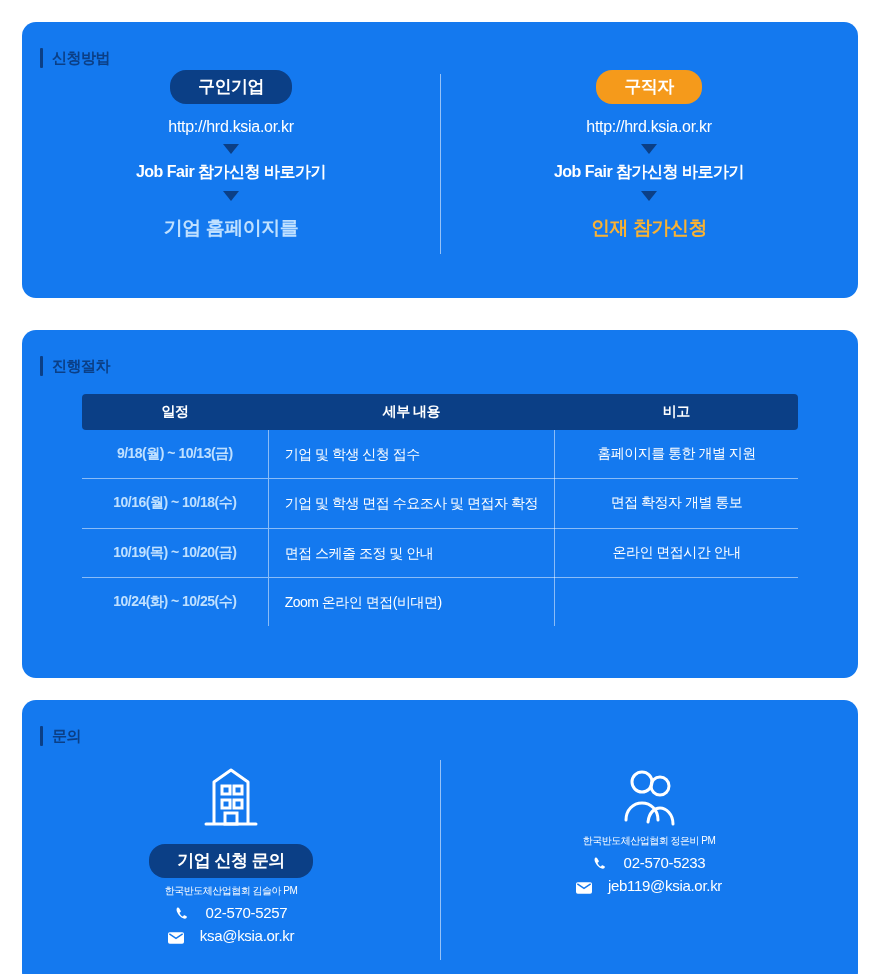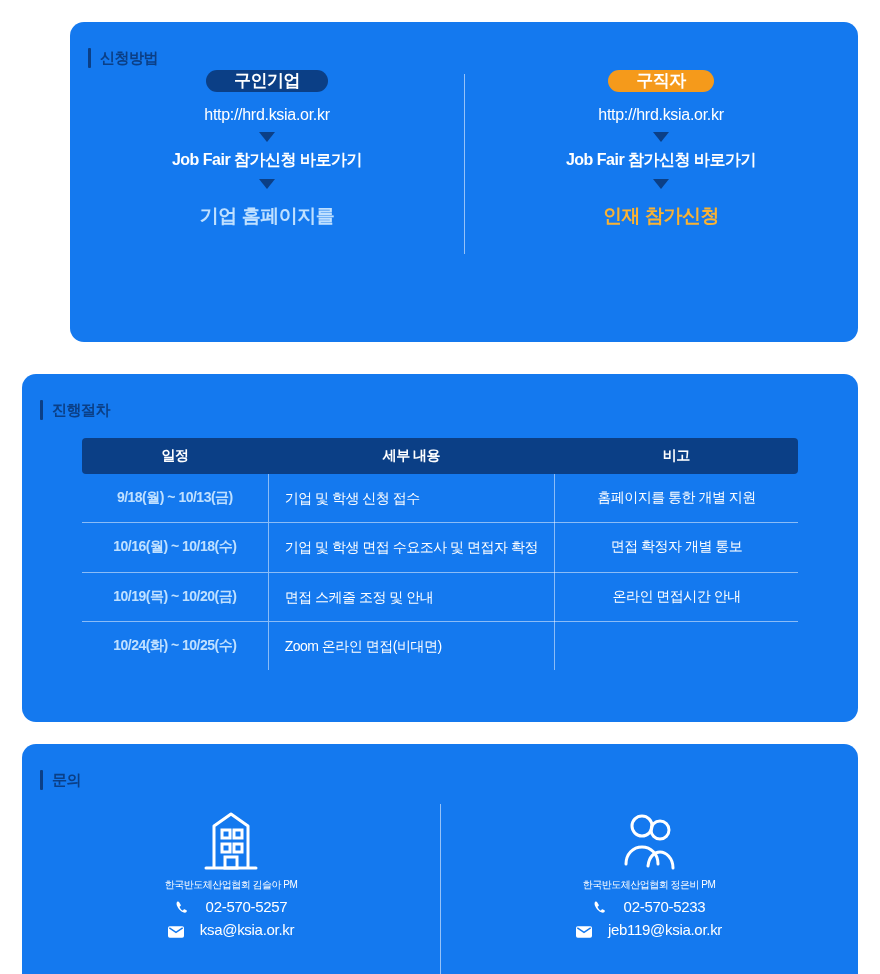--- a/index.html
+++ b/index.html
@@ -47,23 +47,22 @@
   .sec-head .txt {
     font-size: 15px;
     font-weight: bold;
     color: #0b3f86;
     line-height: 20px;
     letter-spacing: -0.5px;
   }
 
   
   #card-apply {
-    height: 320px;
+    height: 276px;
     margin-top: 22px;
-    margin-left: 48px;
   }
   .apply-cols {
     display: flex;
     position: absolute;
     top: 48px;
     left: 0;
     right: 0;
     height: 180px;
   }
   .apply-col {
@@ -77,21 +76,21 @@
     position: absolute;
     left: 50%;
     top: 52px;
     width: 1px;
     height: 180px;
     background: rgba(255,255,255,0.55);
   }
   .pill {
     display: inline-block;
     border-radius: 16px;
-    padding: 0 28px;
+    padding: 6px 28px;
     font-size: 17px;
     font-weight: bold;
     letter-spacing: -0.5px;
     line-height: 22px;
   }
   .pill-company {
     background: #0b3f86;
     color: #ffffff;
   }
   .pill-seeker {
@@ -344,20 +343,21 @@
           <svg width="74" height="70" viewBox="0 0 74 70" fill="none" stroke="#ffffff" stroke-width="3">
             <path d="M20 66 V24 L37 12 L54 24 V66" stroke-linejoin="round"></path>
             <line x1="12" y1="66" x2="62" y2="66" stroke-linecap="round"></line>
             <rect x="28" y="28" width="8" height="8"></rect>
             <rect x="40" y="28" width="8" height="8"></rect>
             <rect x="28" y="42" width="8" height="8"></rect>
             <rect x="40" y="42" width="8" height="8"></rect>
             <rect x="31" y="55" width="12" height="11"></rect>
           </svg>
         </div>
+        <div class="pill pill-company contact-pill">기업 신청 문의</div>
         <div class="contact-person">한국반도체산업협회 김슬아 PM</div>
         <div class="contact-line">
           <span class="mini-icon">
             <svg width="15" height="15" viewBox="0 0 16 16" fill="#ffffff">
                 <path d="M3.2 1.6c-.6 0-1.2.5-1.4 1.1-.4 1.5 0 3.4 1.6 5.7 1.6 2.3 3.2 3.6 4.7 4.4 1.4.8 2.7.9 3.4.6.6-.3 1-.9 1.1-1.5.1-.4-.1-.7-.4-.9l-2-1.1c-.3-.2-.7-.1-.9.2l-.6.8c-.2.2-.4.3-.7.2-.6-.3-1.3-.9-1.9-1.6-.6-.7-1-1.4-1.2-2-.1-.3 0-.5.2-.7l.8-.5c.3-.2.4-.6.3-.9L4.3 2.2c-.2-.4-.6-.6-1.1-.6z"></path>
               </svg>
           </span>
           <span>02-570-5257</span>
         </div>
         <div class="contact-line">

